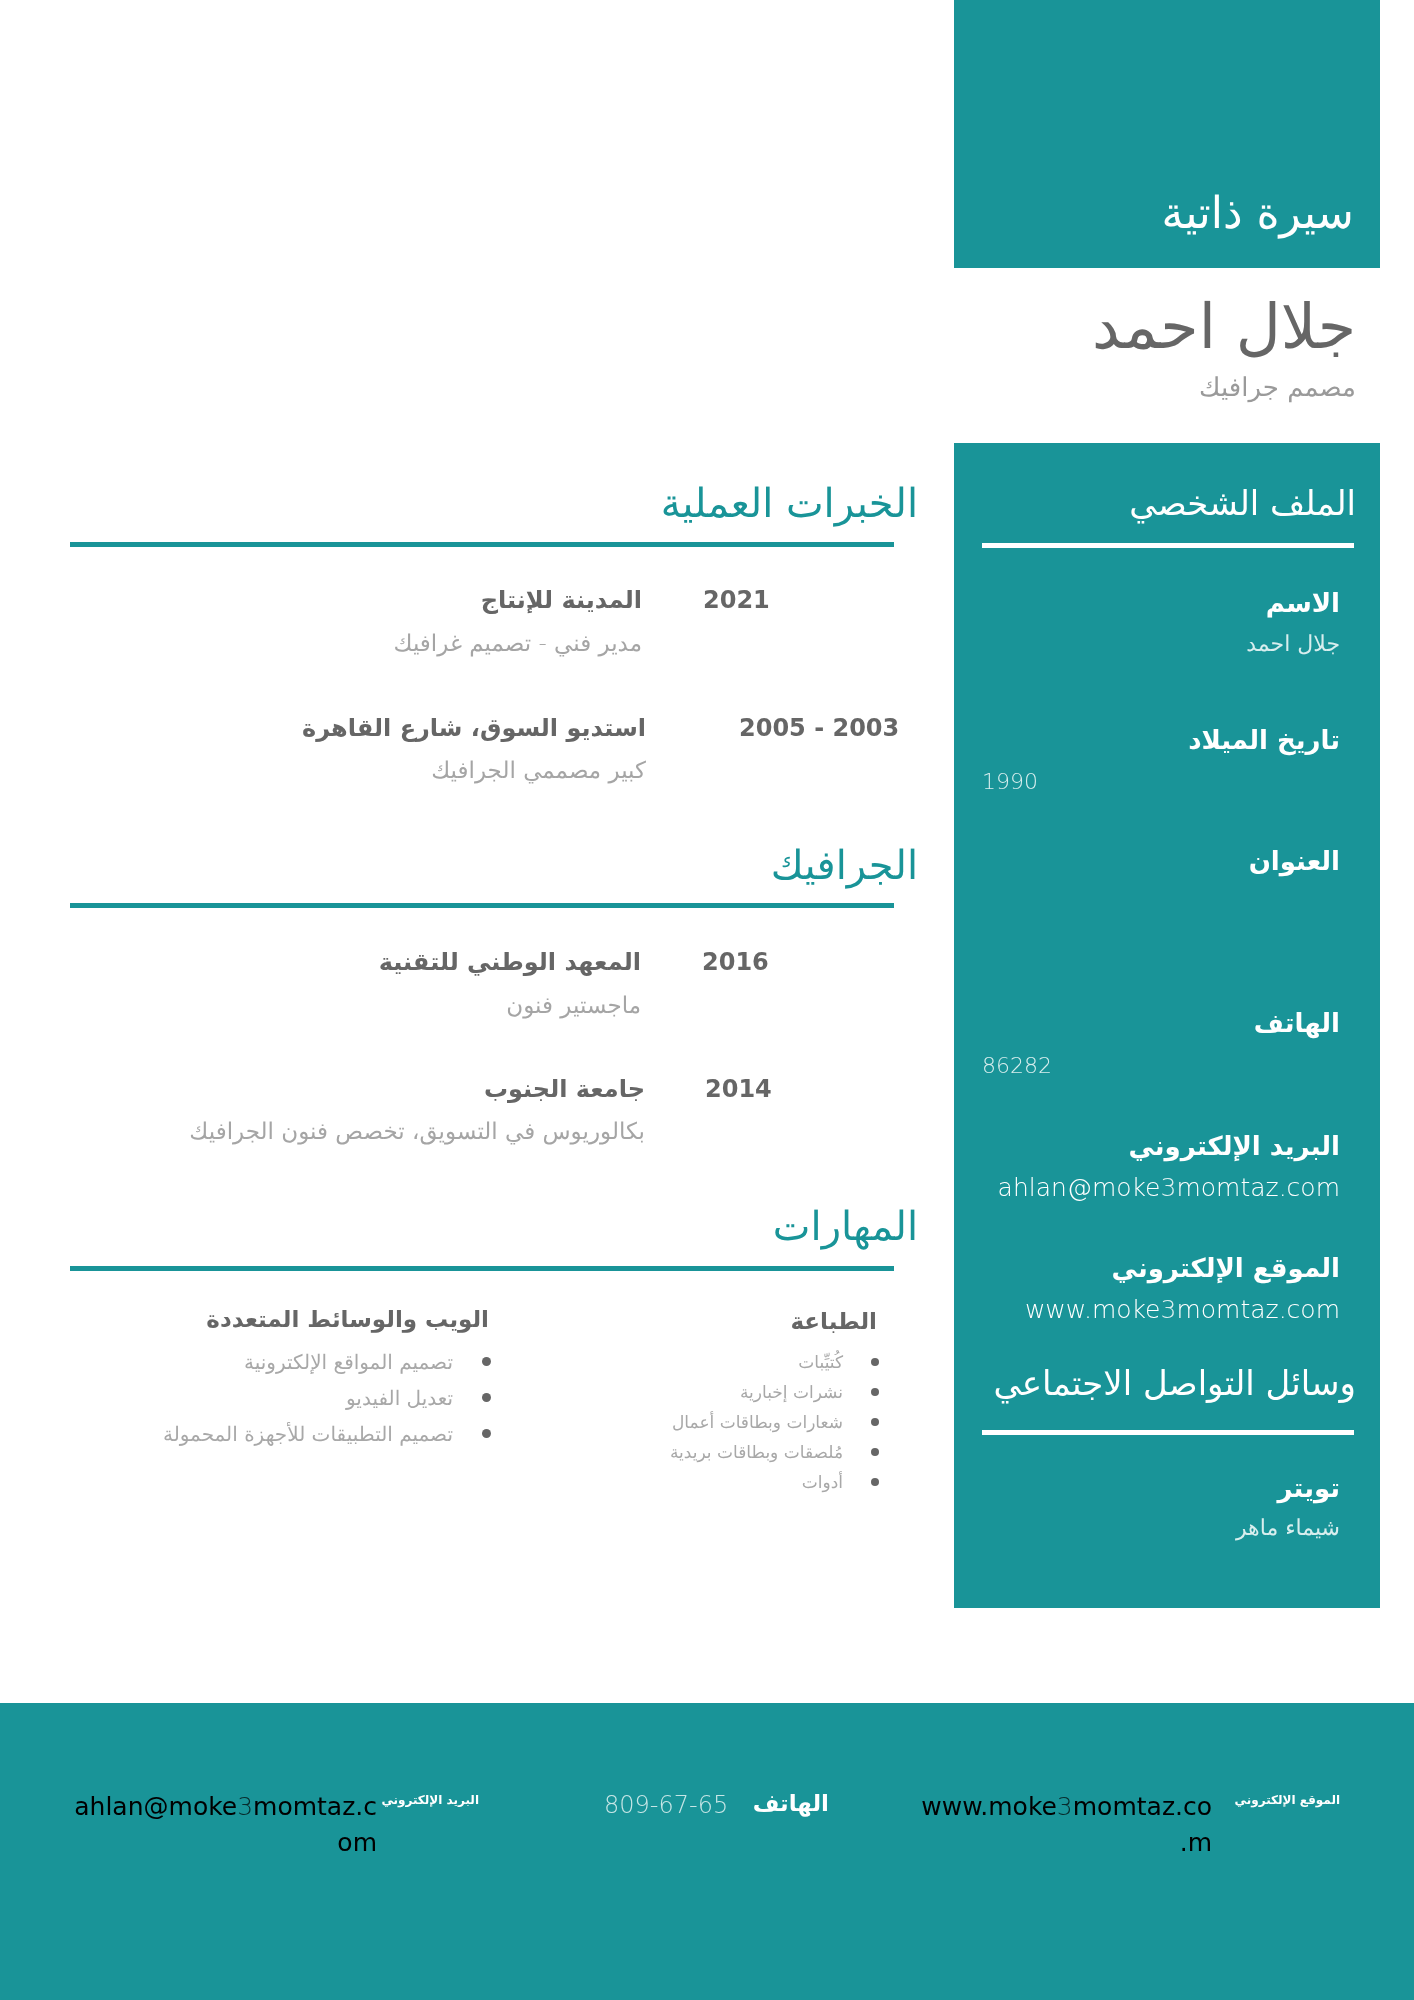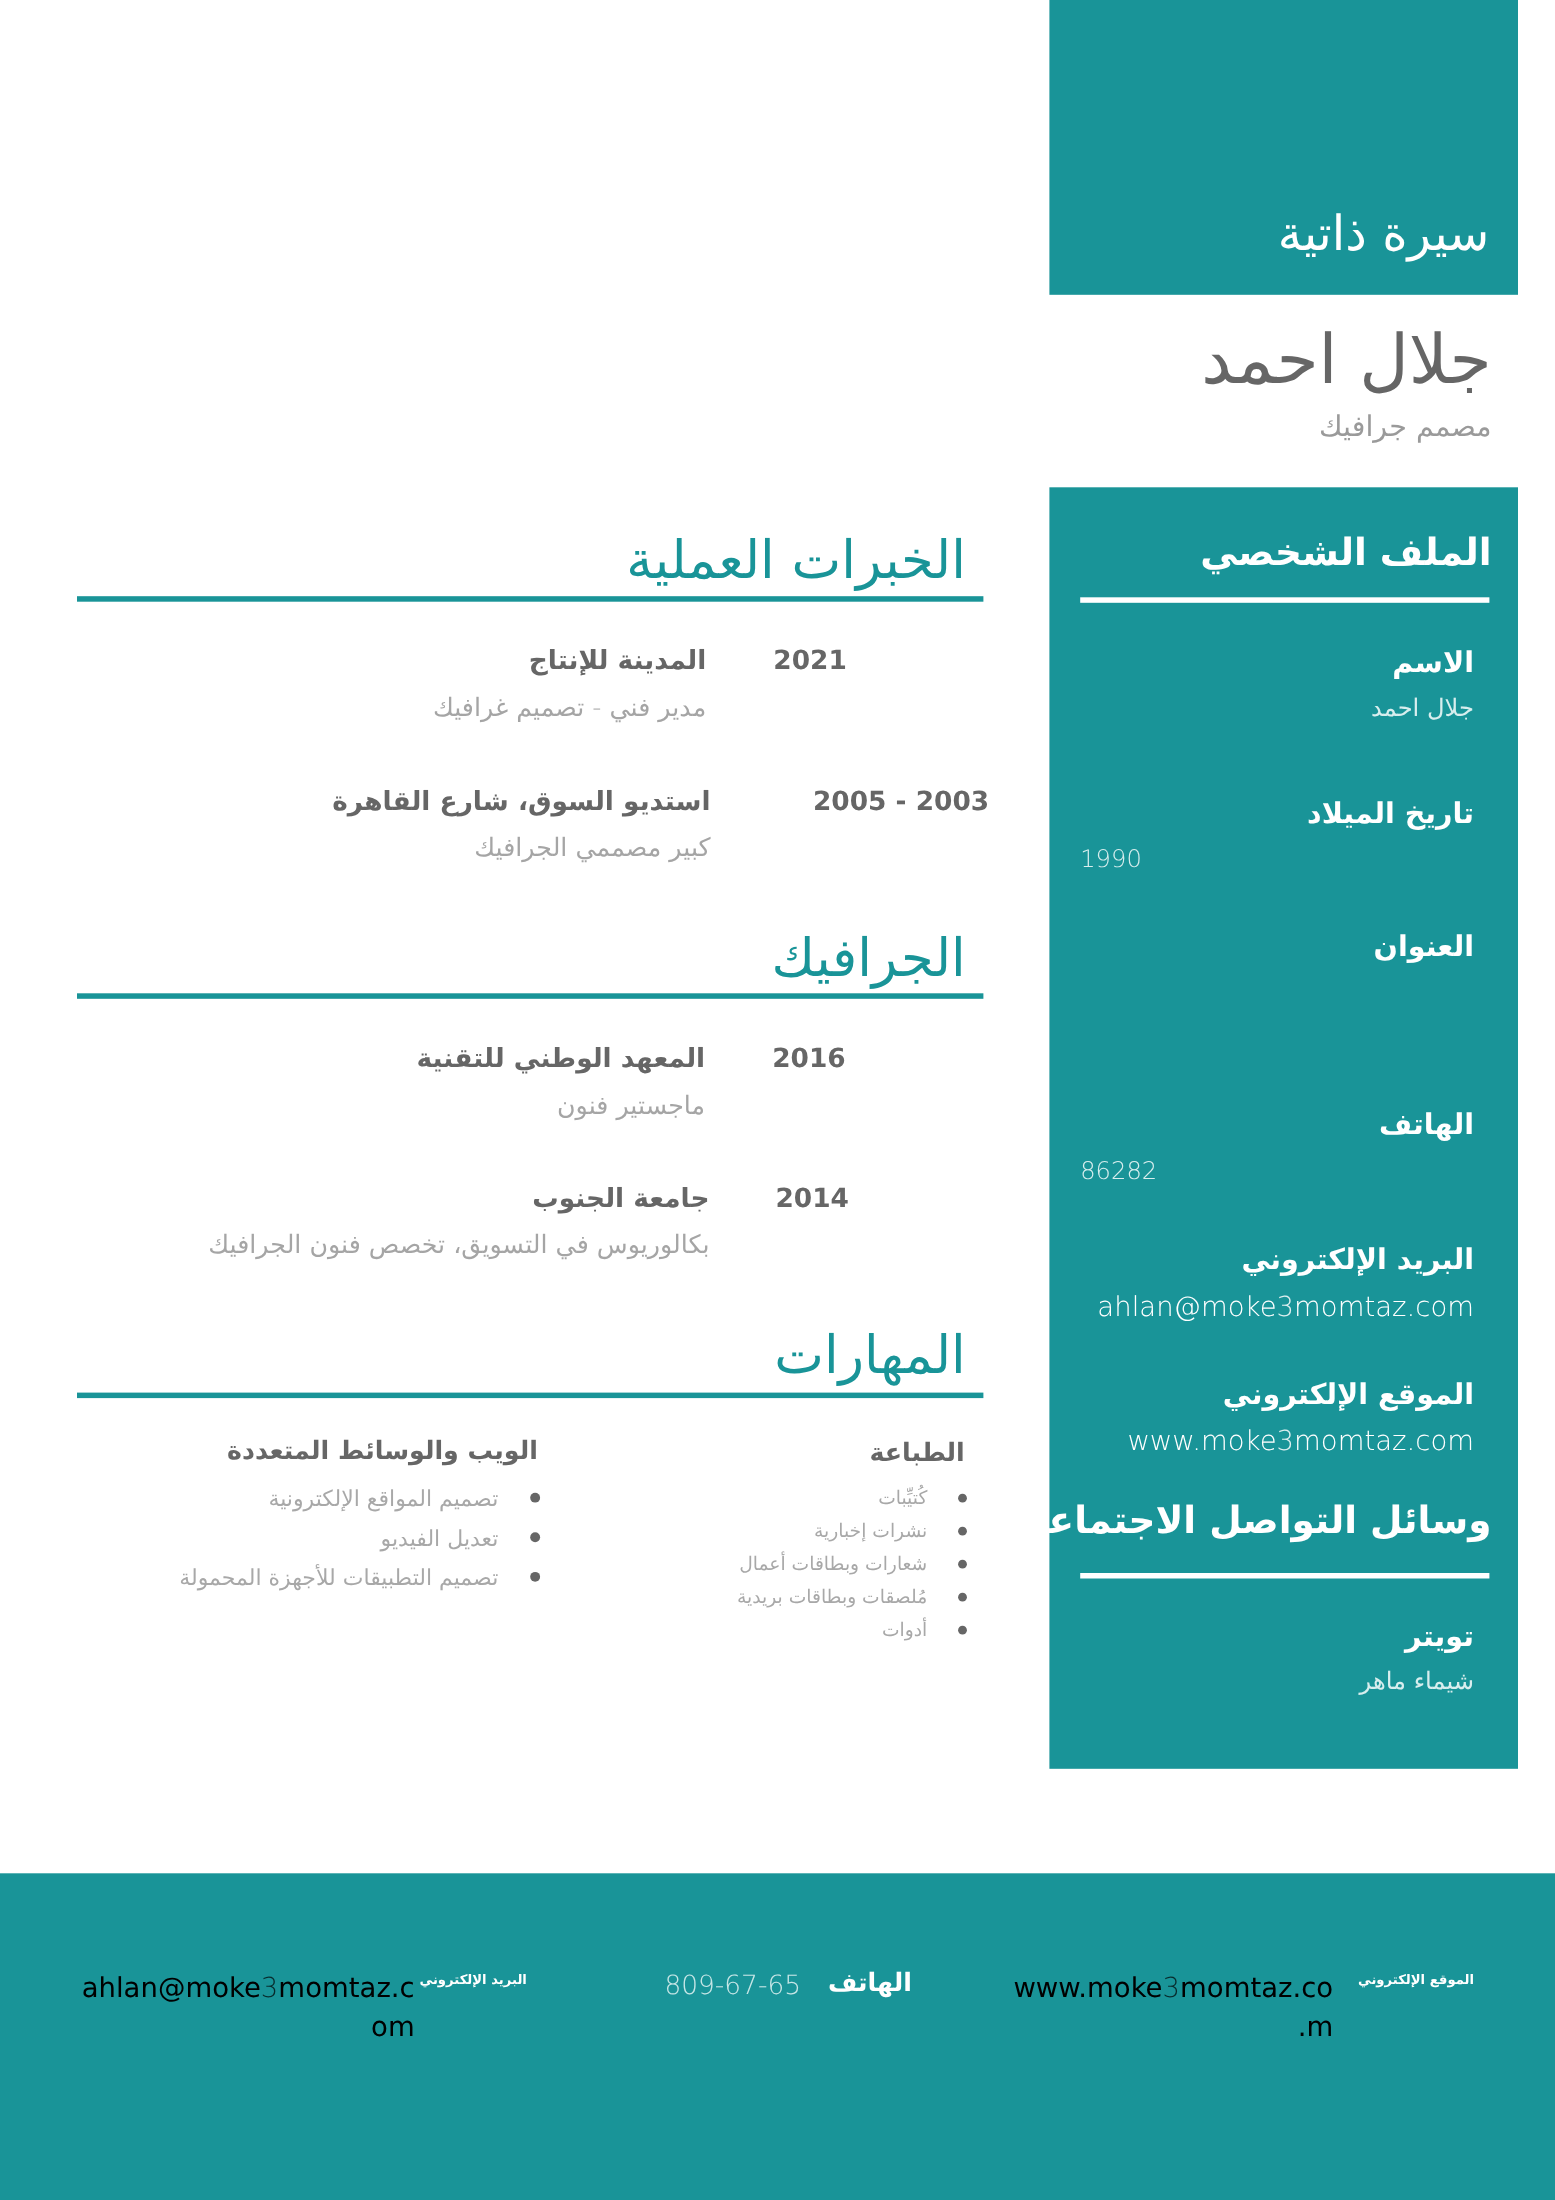--- a/index.html
+++ b/index.html
@@ -16,32 +16,32 @@
 
   
   #title-block { left: 954px; top: 0; width: 426px; height: 268px; }
   #title-block .title { right: 26px; bottom: 30px; color: #fff; font-size: 44px; font-weight: 300; white-space: nowrap; }
 
   #name { right: 58px; top: 290px; font-size: 62px; color: #666; white-space: nowrap; font-weight: 300; }
   #job-title { right: 58px; top: 372px; font-size: 26px; color: #9a9a9a; font-weight: 300; white-space: nowrap; }
 
   
   #sidebar { left: 954px; top: 443px; width: 426px; height: 1165px; color: #fff; }
-  .sb-heading { right: 24px; font-size: 34px; font-weight: 700; white-space: nowrap; color: #fff; }
+  .sb-heading { right: 24px; font-size: 34px; font-weight: 400; white-space: nowrap; color: #fff; }
   .sb-rule { left: 28px; width: 372px; height: 5px; background: #fff; }
   .sb-label { right: 40px; font-size: 26px; font-weight: bold; white-space: nowrap; color: #fff; }
   .sb-value { font-size: 22px; font-weight: 300; white-space: nowrap; color: #d8eeee; }
   .sb-value.right { right: 40px; }
   .sb-value.left { left: 28px; }
   .sb-value.big { font-size: 34px; color: #e6f4f4; }
   .sb-value.latin { color: #fff; font-size: 25px; }
   .thin3 { font-weight: 200; opacity: 0.85; }
 
   
-  .sec-title { right: 536px; font-size: 48px; color: #199498; white-space: nowrap; font-weight: 300; }
+  .sec-title { right: 496px; font-size: 40px; color: #199498; white-space: nowrap; font-weight: 300; }
   .sec-rule { left: 70px; width: 824px; height: 5px; background: #199498; }
   .entry-title { font-size: 24px; font-weight: bold; color: #666; white-space: nowrap; }
   .entry-year { font-size: 24px; font-weight: bold; color: #666; white-space: nowrap; }
   .entry-sub { font-size: 23px; font-weight: 300; color: #a5a5a5; white-space: nowrap; }
 
   .skills-head { font-size: 23px; font-weight: bold; color: #666; white-space: nowrap; }
   .skill-list { list-style: none; margin: 0; padding: 0; }
   .skill-list li { position: relative; white-space: nowrap; color: #a8a8a8; font-weight: 300; }
   .skill-list li .bullet { position: absolute; border-radius: 50%; background: #666; }
   #print-list li { font-size: 17px; height: 30px; line-height: 30px; padding-right: 40px; }

